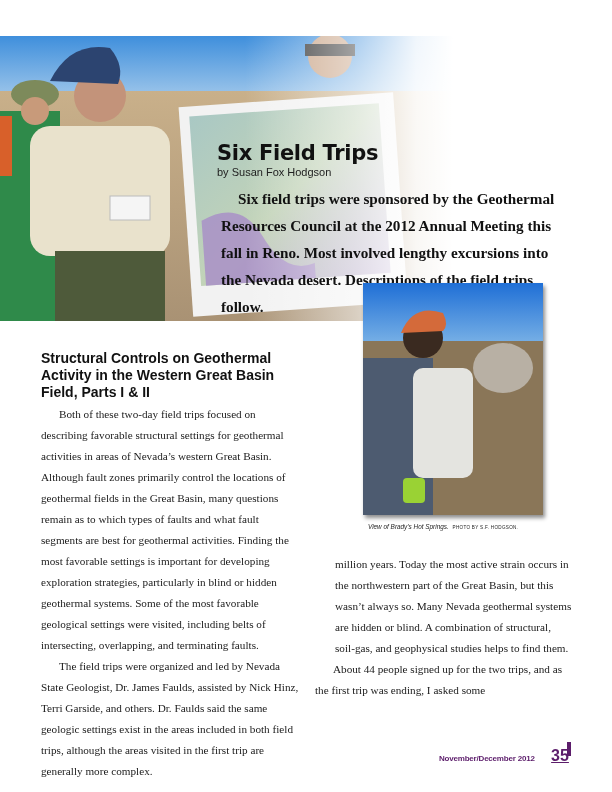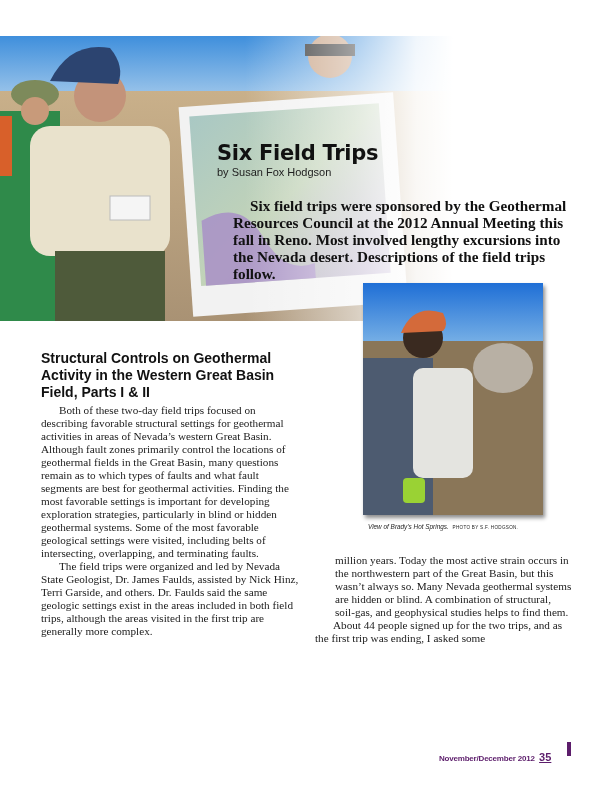--- a/index.html
+++ b/index.html
@@ -3,33 +3,33 @@
 <meta charset="utf-8">
 <style>
   html,body{margin:0;padding:0;background:#fff;}
   body{width:612px;height:792px;position:relative;overflow:hidden;font-family:"Liberation Serif","DejaVu Serif",serif;color:#1a1a1a;}
   .hero{position:absolute;left:0;top:36px;width:612px;height:285px;overflow:hidden;}
   .hero svg{position:absolute;left:0;top:0;}
   .hero-fade{position:absolute;left:0;top:0;width:612px;height:285px;
     background:linear-gradient(90deg, rgba(255,255,255,0) 0%, rgba(255,255,255,0) 40%, rgba(255,255,255,0.55) 58%, rgba(255,255,255,0.92) 68%, #fff 74%);}
   .title{position:absolute;left:217px;top:141px;font-family:"DejaVu Sans","Liberation Sans",sans-serif;font-weight:bold;font-size:21px;letter-spacing:-0.3px;color:#111;margin:0;}
   .byline{position:absolute;left:217px;top:166px;font-family:"Liberation Sans",sans-serif;font-size:11px;color:#222;}
-  .deck{position:absolute;left:217px;top:181px;width:345px;font-weight:bold;font-size:15.2px;line-height:17px;color:#111;text-indent:17px;margin:16px;}
-  .col{position:absolute;font-size:11.2px;line-height:13px;color:#1a1a1a;}
+  .deck{position:absolute;left:217px;top:181px;width:345px;font-weight:bold;font-size:15.2px;line-height:27px;color:#111;text-indent:17px;margin:4px;}
+  .col{position:absolute;font-size:11.2px;line-height:21px;color:#1a1a1a;}
   .col p{margin:0;text-indent:18px;text-align:left;}
   .col1{left:41px;top:404px;width:258px;}
   .col2{left:315px;top:554px;width:258px;}
   .col2 p.cont{text-indent:0;margin-left:20px;}
   .section-head{position:absolute;left:41px;top:350px;width:260px;font-family:"Liberation Sans",sans-serif;font-weight:bold;font-size:14px;line-height:17px;color:#111;margin:0;}
   .photo{position:absolute;left:363px;top:283px;width:180px;height:232px;box-shadow:2px 3px 4px rgba(0,0,0,0.45);overflow:hidden;}
   .caption{position:absolute;left:368px;top:523px;font-family:"Liberation Sans",sans-serif;font-size:6.4px;font-style:italic;color:#222;white-space:nowrap;}
   .caption .credit{font-style:normal;font-size:4.6px;letter-spacing:0.3px;text-transform:uppercase;margin-left:2px;}
   .footer{position:absolute;top:747px;left:439px;font-family:"Liberation Sans",sans-serif;font-weight:bold;color:#5c1d6b;white-space:nowrap;}
   .footer .issue{font-size:8px;letter-spacing:-0.2px;}
-  .footer .pageno{font-size:11px;text-decoration:underline;}
+  .footer .pageno{font-size:16px;margin-left:12px;text-decoration:underline;}
   .footer-bar{position:absolute;left:567px;top:742px;width:4px;height:14px;background:#5c1d6b;}
 </style>
 </head>
 <body>
 
 <div class="hero">
   <svg width="612" height="285" viewBox="0 0 612 285">
     <defs>
       <linearGradient id="sky" x1="0" y1="0" x2="0" y2="1">
         <stop offset="0" stop-color="#3f8fdc"></stop>

